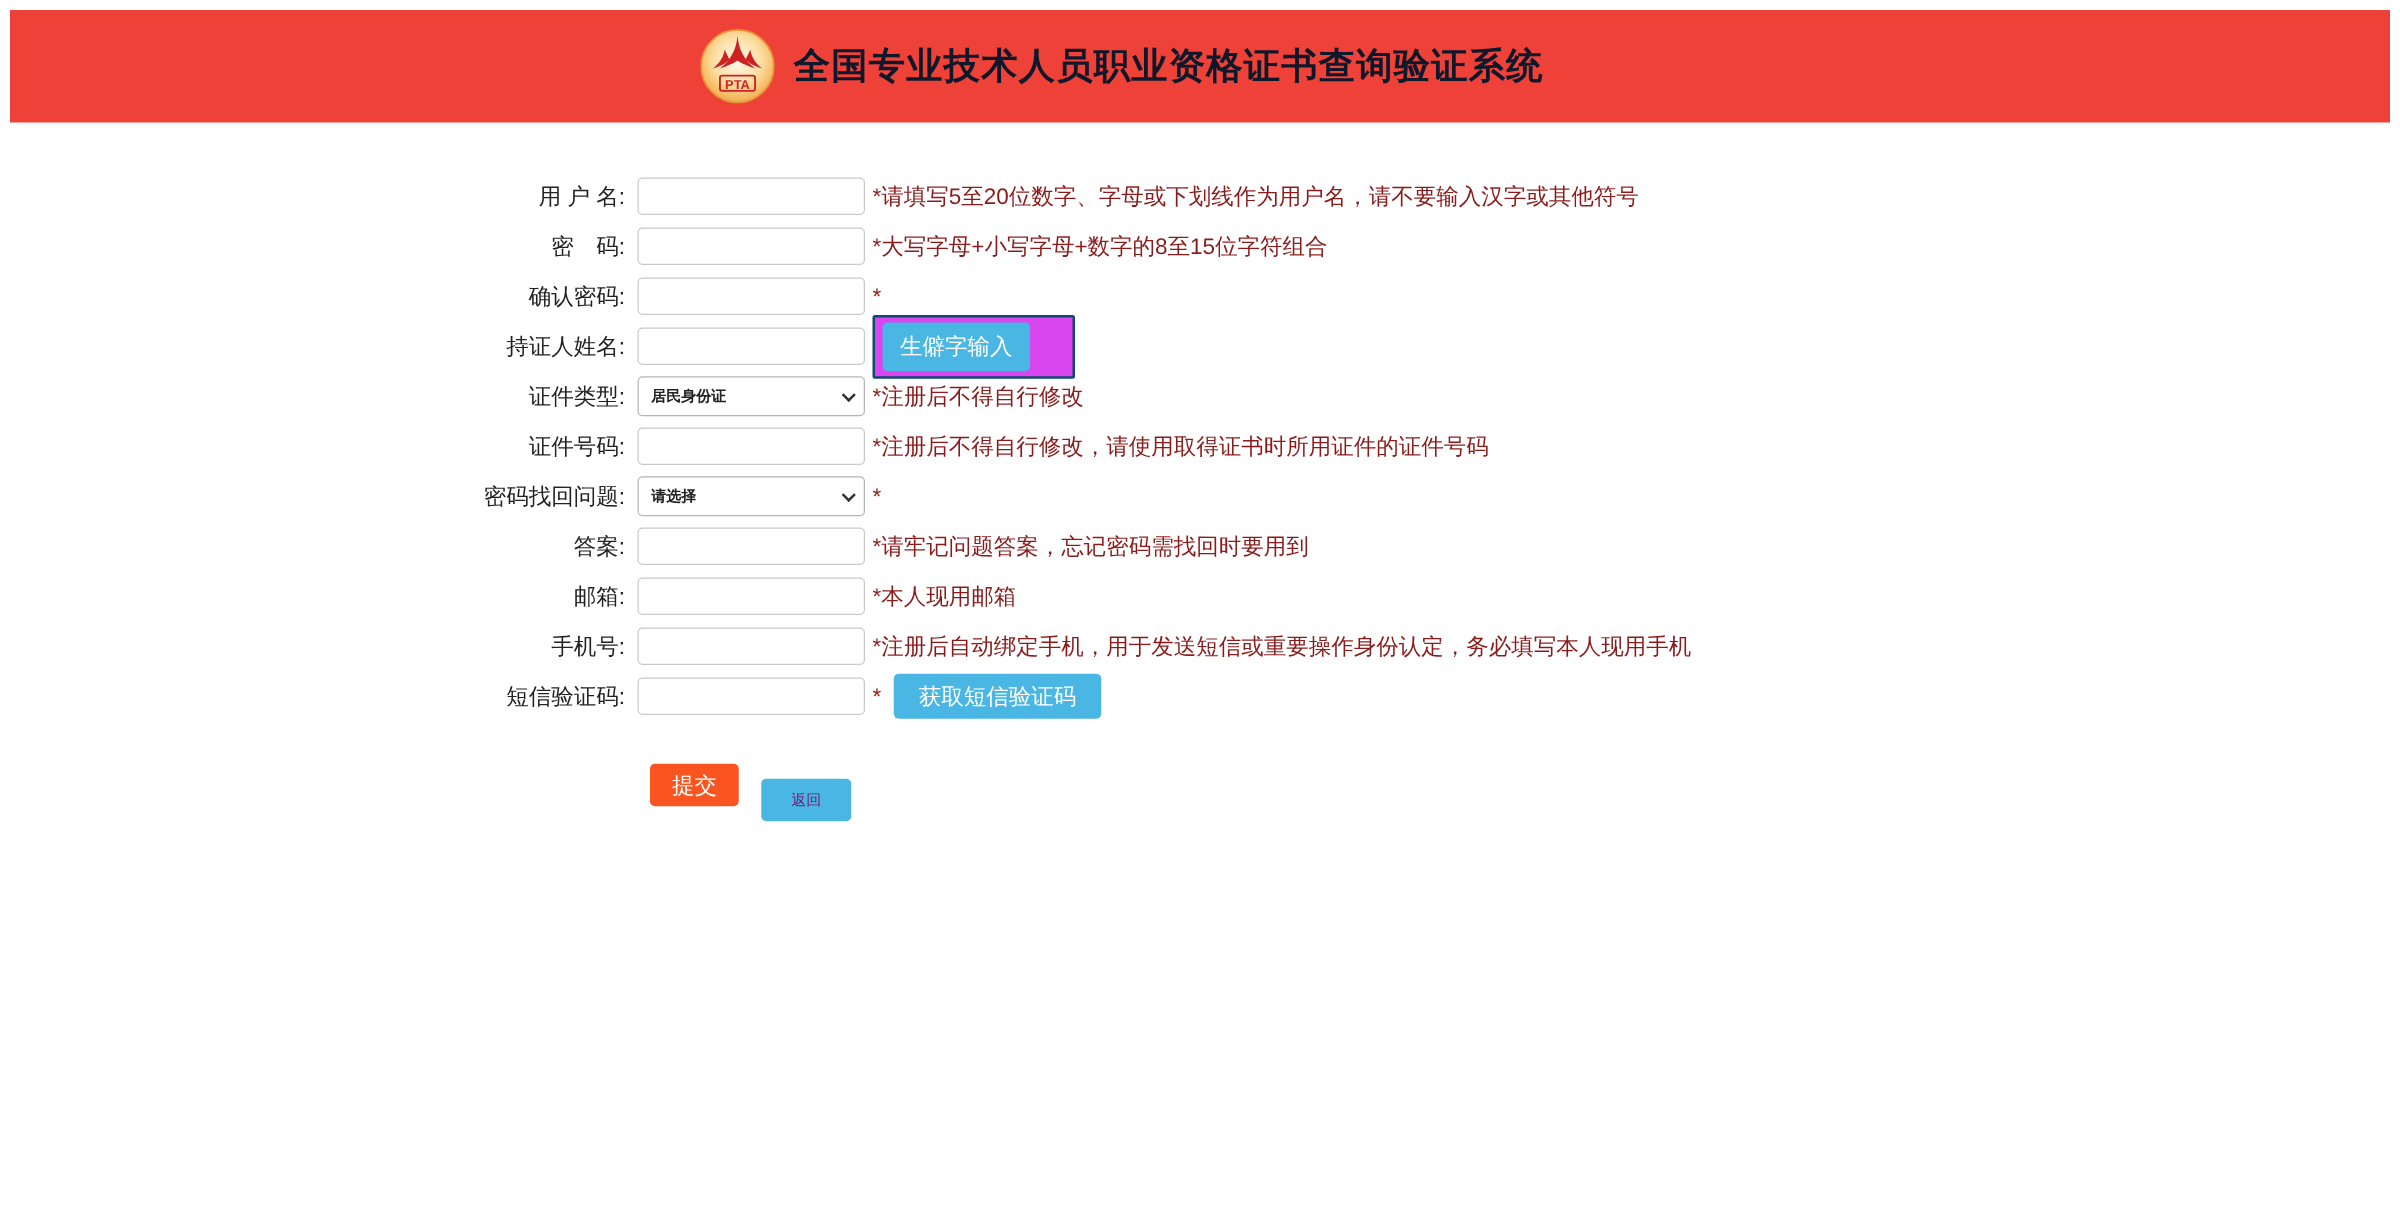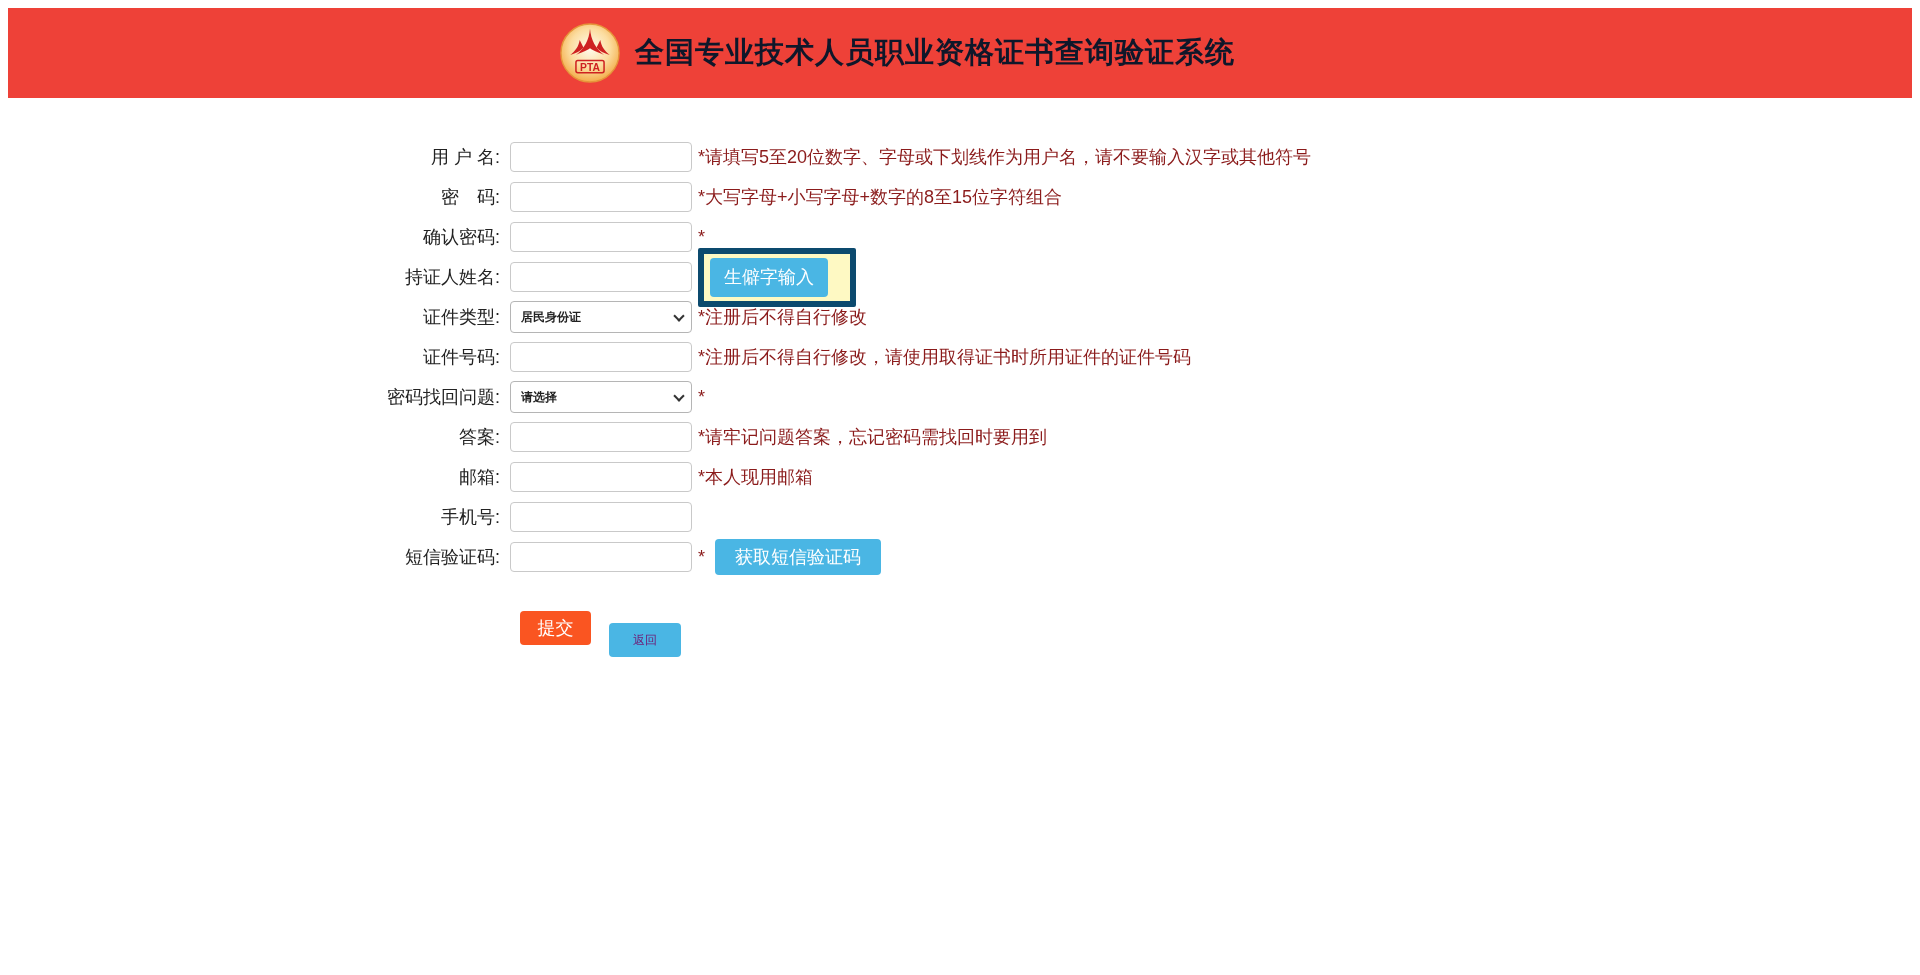--- a/index.html
+++ b/index.html
@@ -94,24 +94,24 @@
     background: #4AB6E4;
     color: #fff;
     border: none;
     border-radius: 4px;
     font-family: inherit;
     font-size: 18px;
     cursor: pointer;
   }
   .highlight-box {
     margin-left: 6px;
-    border: 6px solid #0c4a6e;
+    border: 2px solid #0c4a6e;
     border-radius: 2px;
-    padding: 4px 22px 4px 6px;
-    background: #fef9c3;
+    padding: 4px 34px 4px 6px;
+    background: #d946ef;
     display: inline-block;
   }
   .rare-btn { width: 118px; height: 39px; }
   .sms-btn  { height: 36px; padding: 0 20px; margin-left: 10px; }
 
   .action-row {
     margin-top: 22px;
     margin-left: 512px;
     display: flex;
     align-items: center;
@@ -223,20 +223,21 @@
 
     <div class="frow">
       <div class="flabel">邮箱:</div>
       <input class="tinput" style="">
       <div class="hint">*本人现用邮箱</div>
     </div>
 
     <div class="frow">
       <div class="flabel">手机号:</div>
       <input class="tinput" style="">
+      <div class="hint">*注册后自动绑定手机，用于发送短信或重要操作身份认定，务必填写本人现用手机</div>
     </div>
 
     <div class="frow">
       <div class="flabel">短信验证码:</div>
       <input class="tinput" style="">
       <div class="hint">*</div>
       <button class="btn-blue sms-btn">获取短信验证码</button>
     </div>
 
     <div class="action-row">

